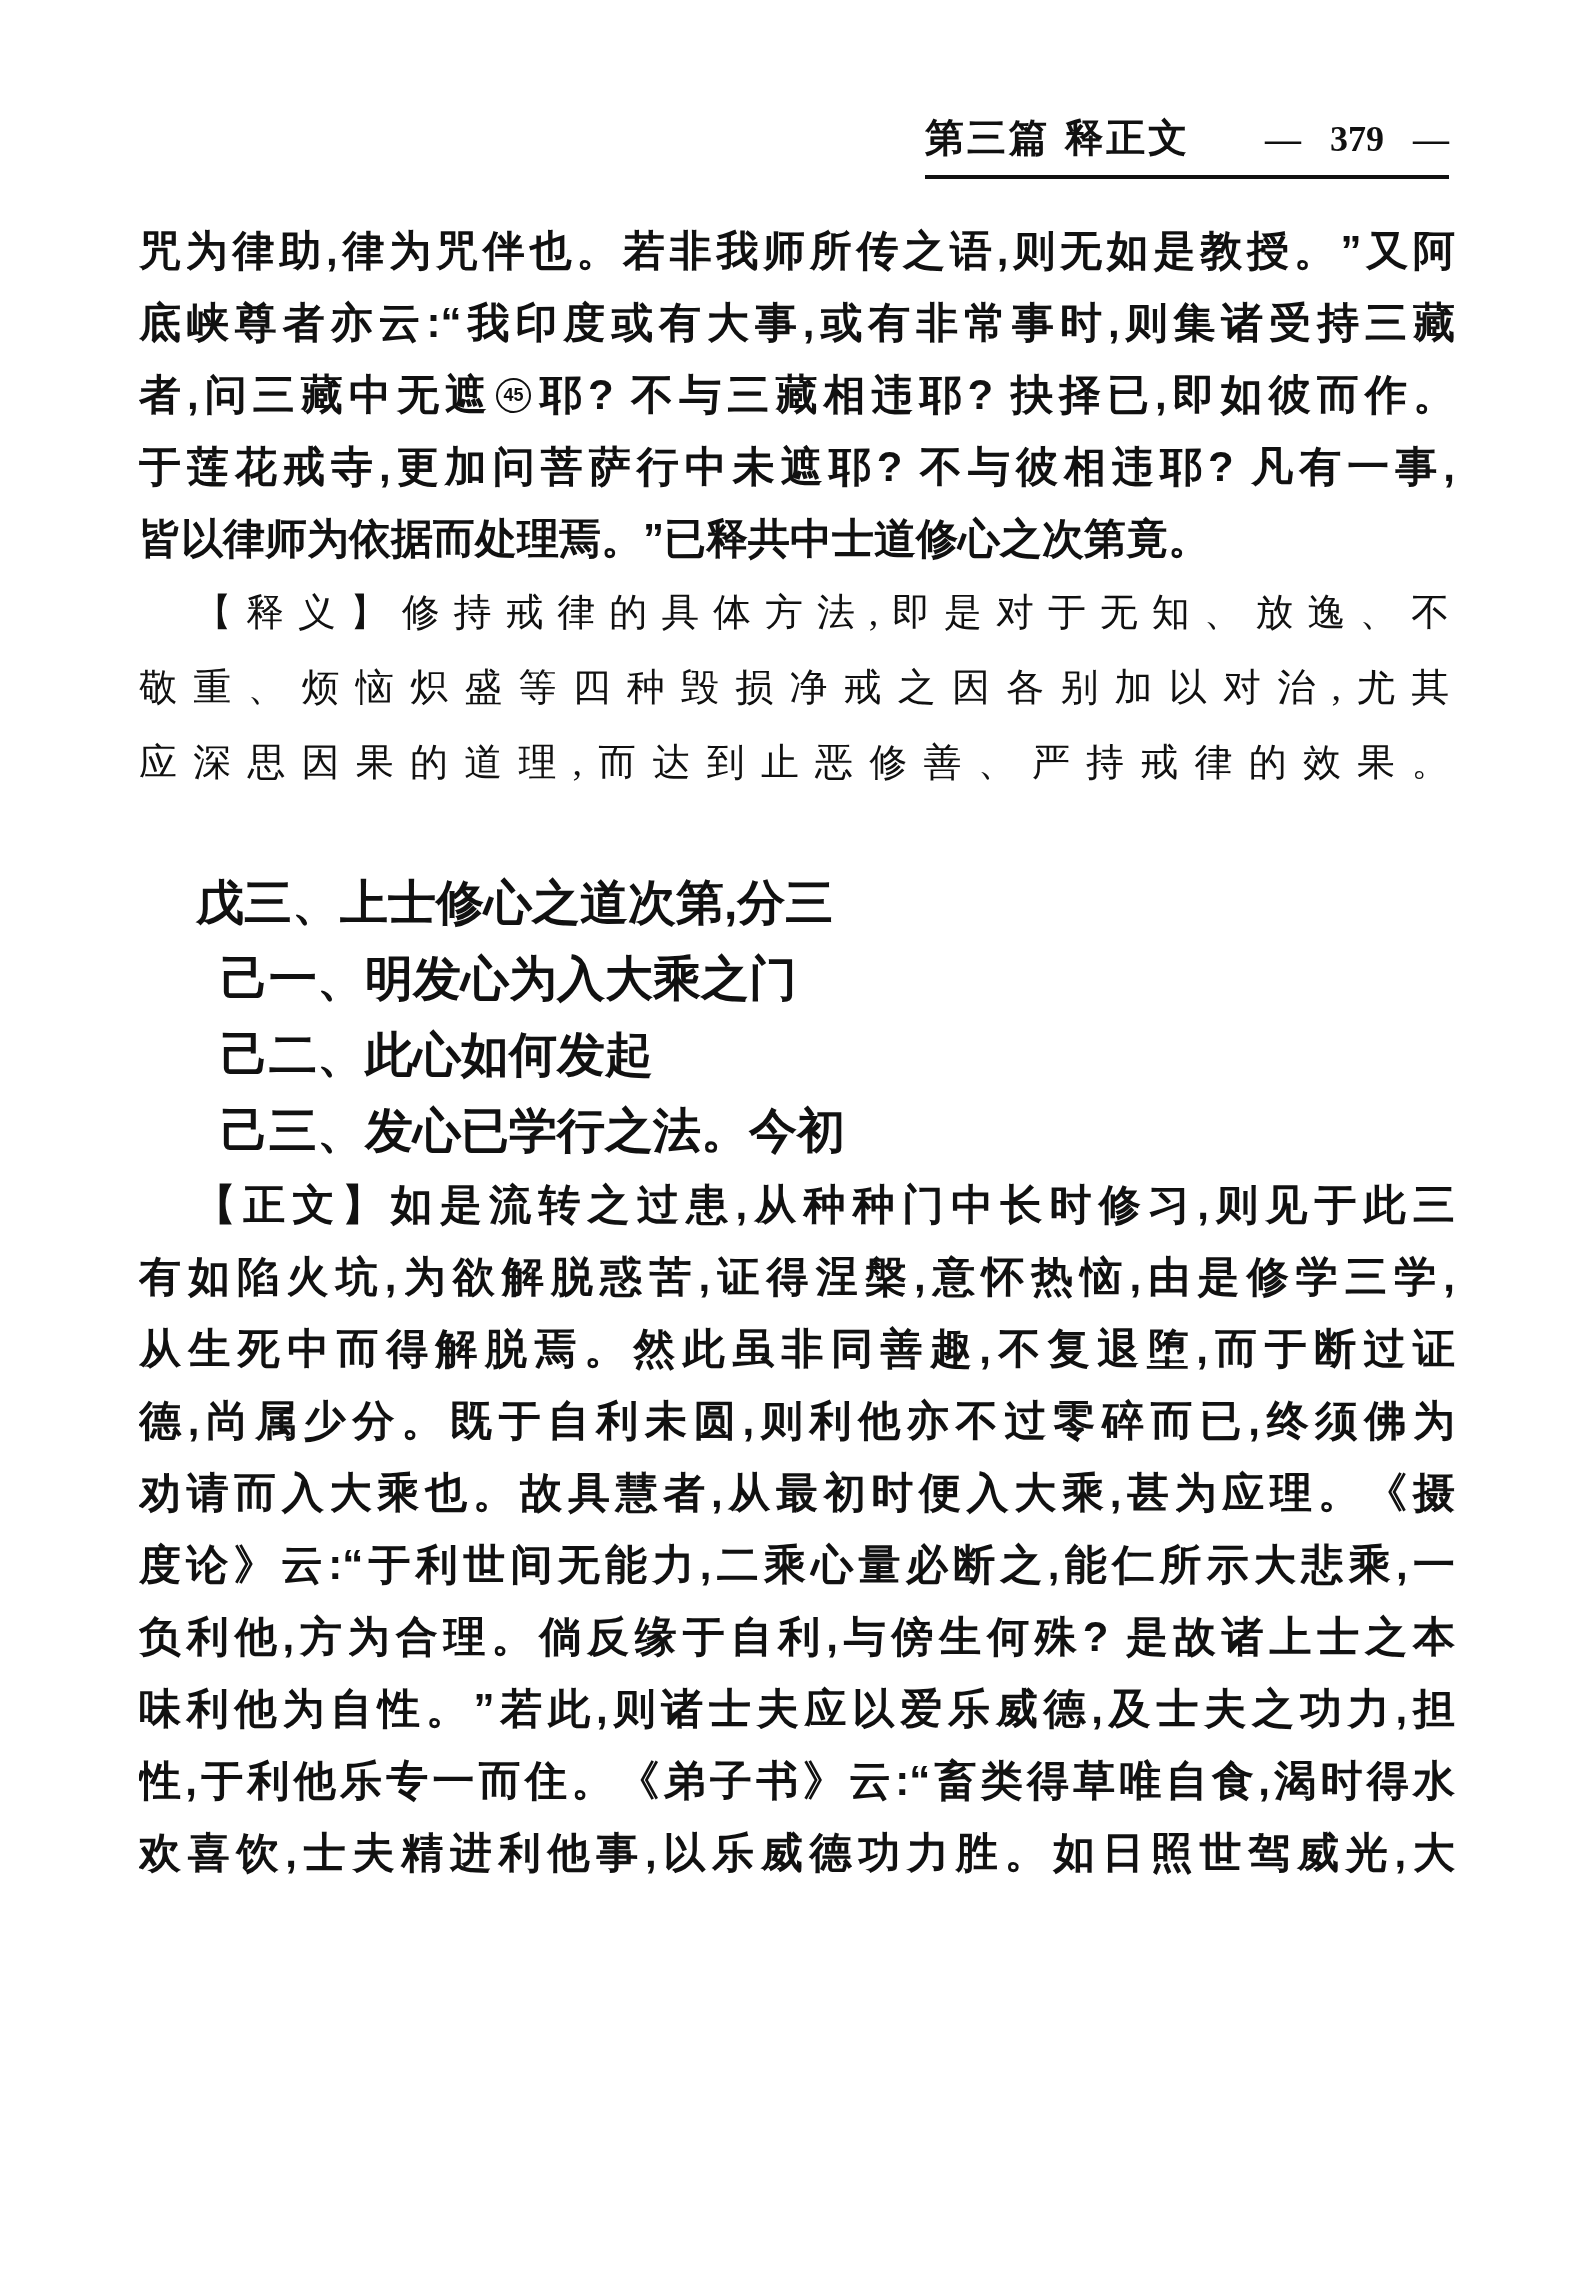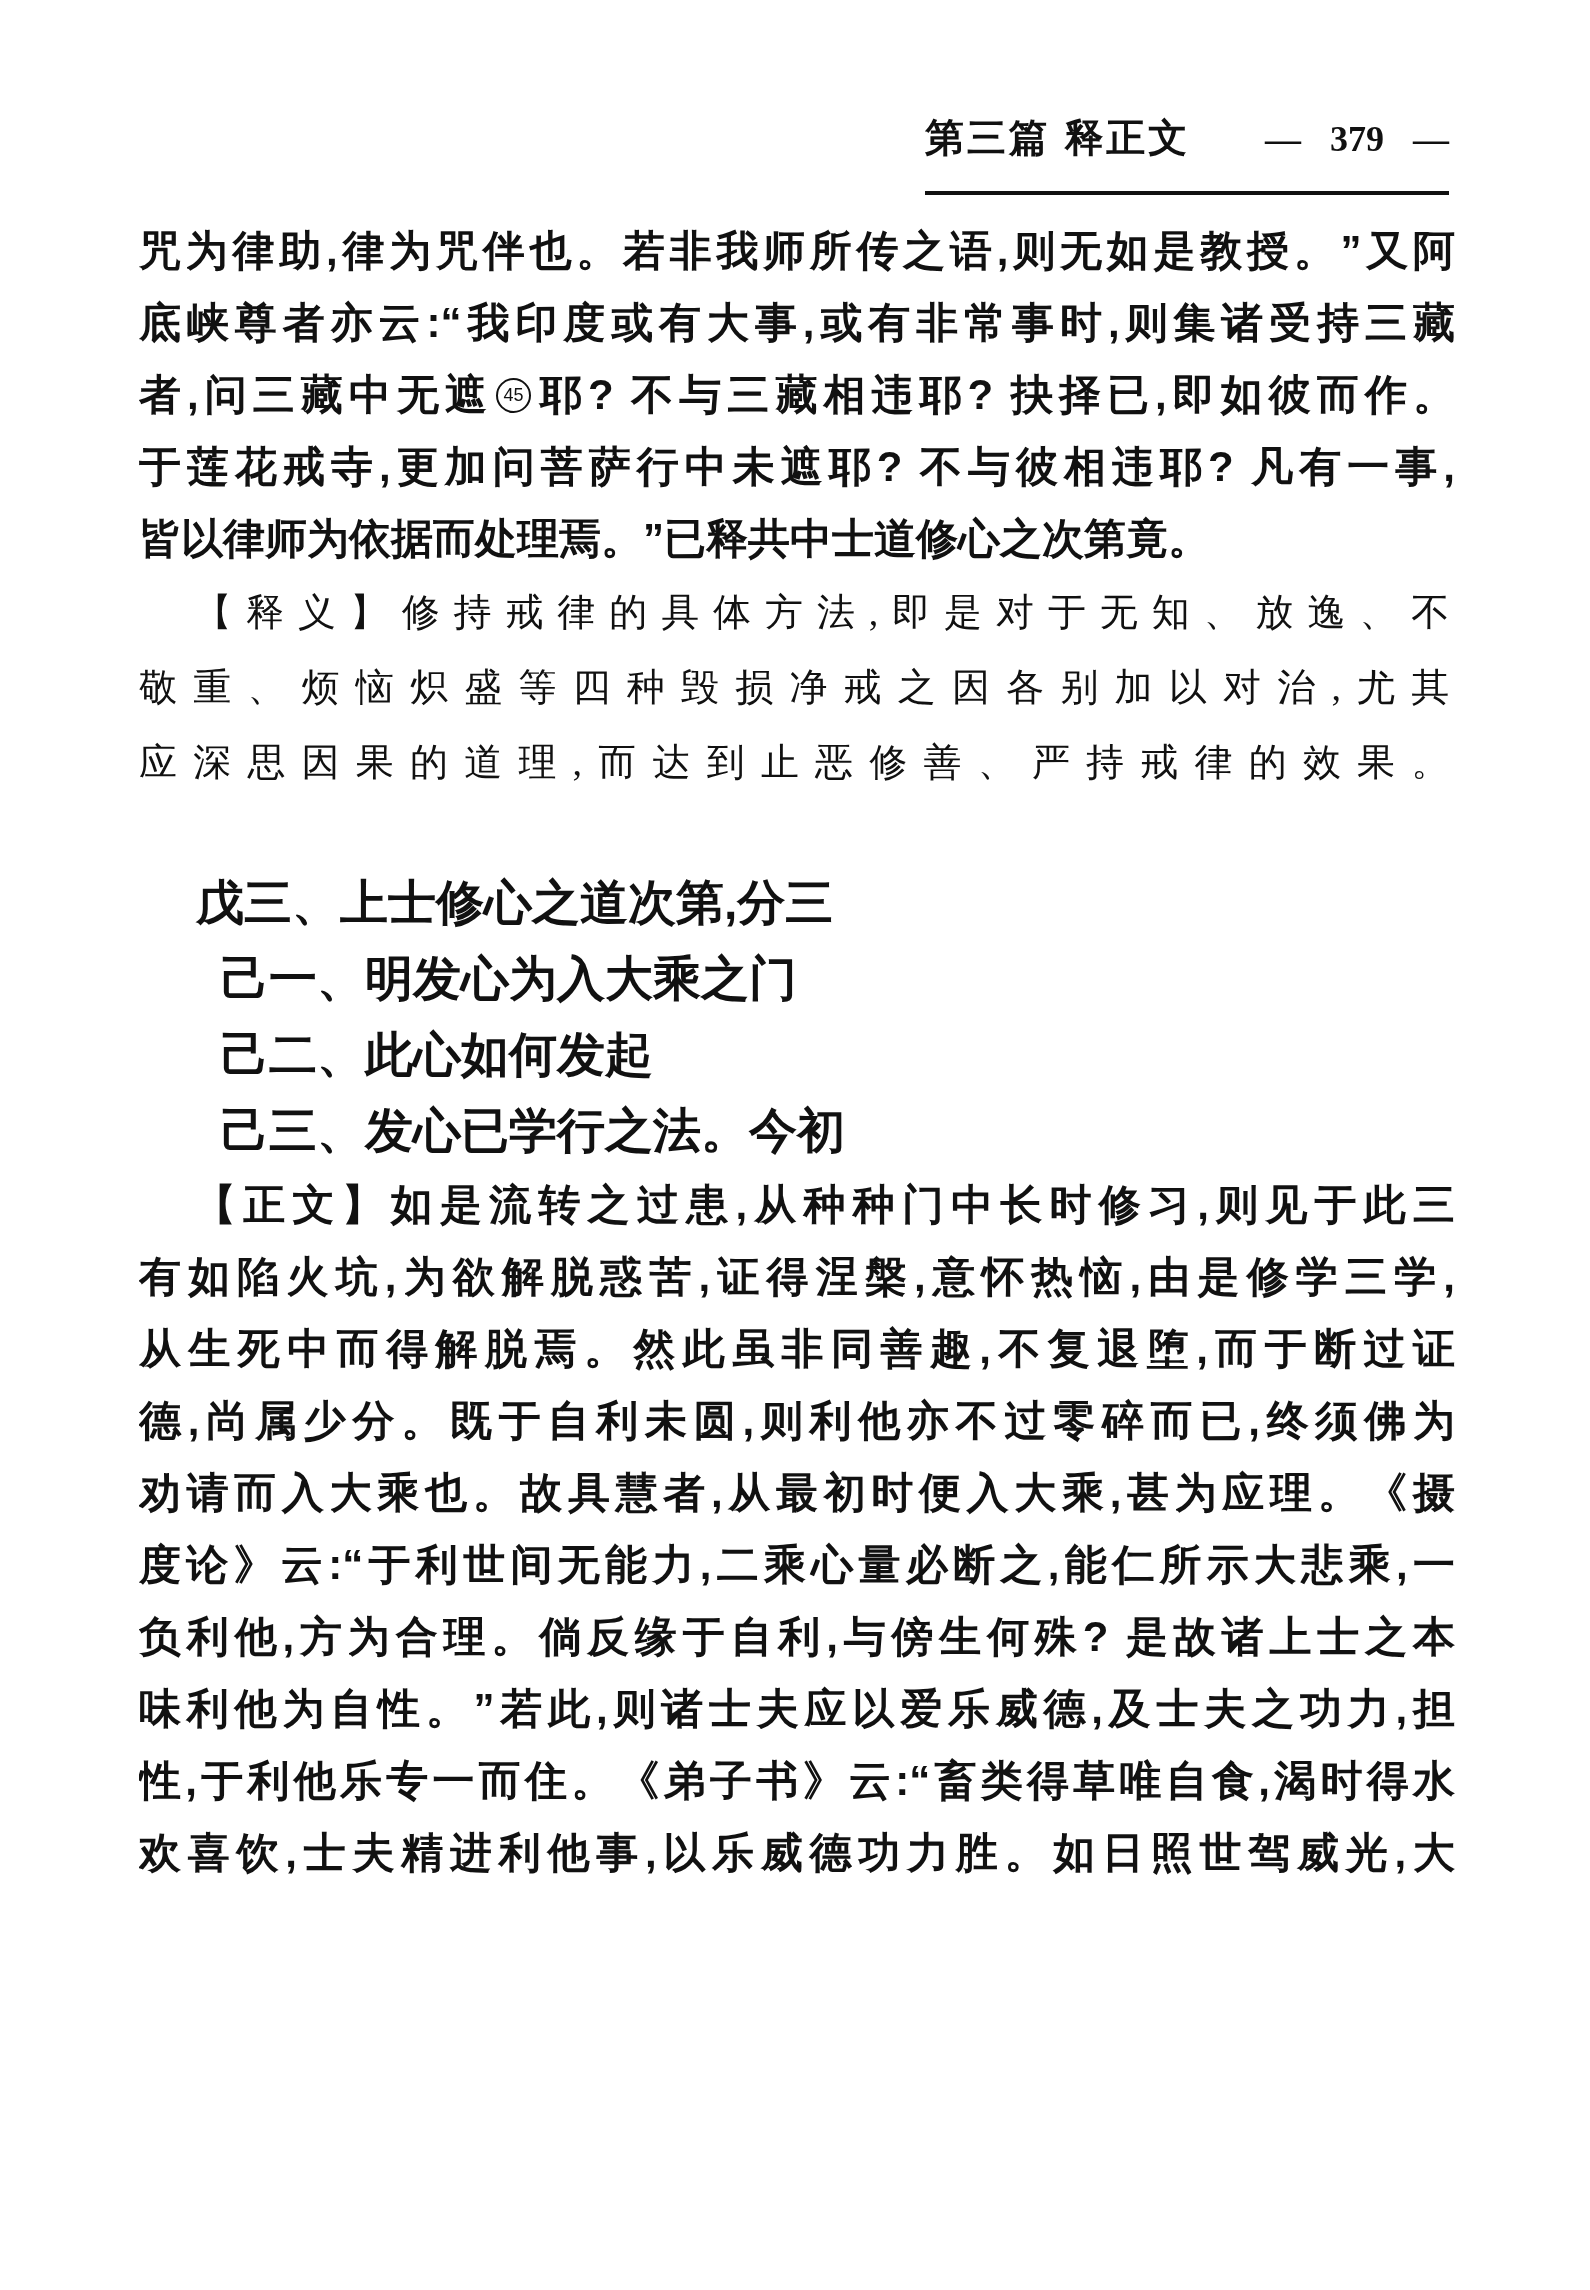--- a/index.html
+++ b/index.html
@@ -13,21 +13,21 @@
     font-family: "Liberation Sans", sans-serif;
     overflow: hidden;
   }
 
   
   .page-header {
     position: absolute;
     left: 925px;
     top: 111px;
     width: 524px;
-    padding-bottom: 26px;
+    padding-bottom: 10px;
     border-bottom: 4.8px solid #111111;
     display: flex;
     justify-content: space-between;
     align-items: baseline;
     font-weight: 700;
   }
   .header-title {
     font-size: 39px;
     letter-spacing: 2.9px;
     font-family: "Liberation Sans", sans-serif;
@@ -94,21 +94,21 @@
     height: 35px;
     border: 2.9px solid #111111;
     border-radius: 50%;
     font-size: 18px;
     line-height: 30px;
     text-align-last: center;
     vertical-align: 7.6px;
     margin: 0 2.9px;
     text-indent: 0;
     letter-spacing: 0;
-    font-weight: 400;
+    font-weight: 700;
   }
 </style>
 </head>
 <body>
 
 <div class="page">
 
   <div class="page-header">
     <span class="header-title">第三篇 释正文</span>
     <span class="page-num-group">

